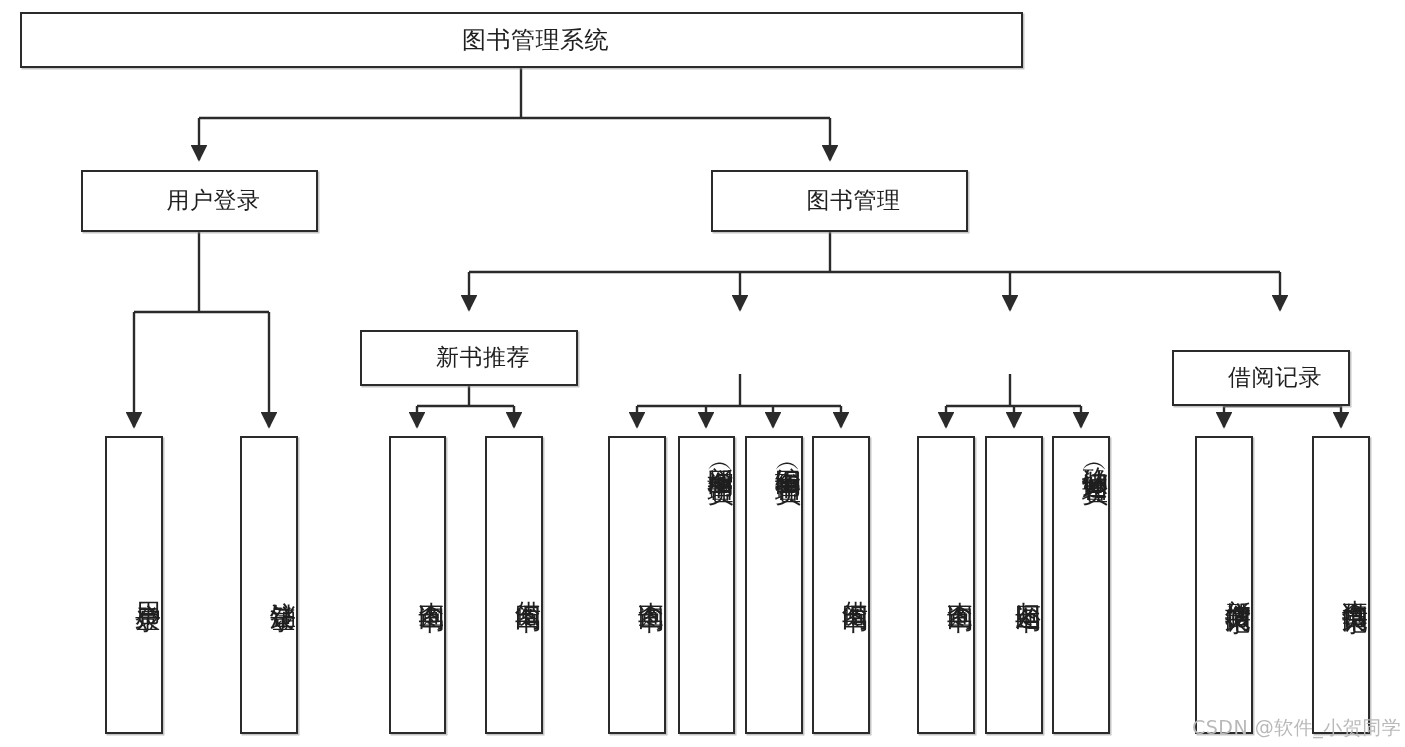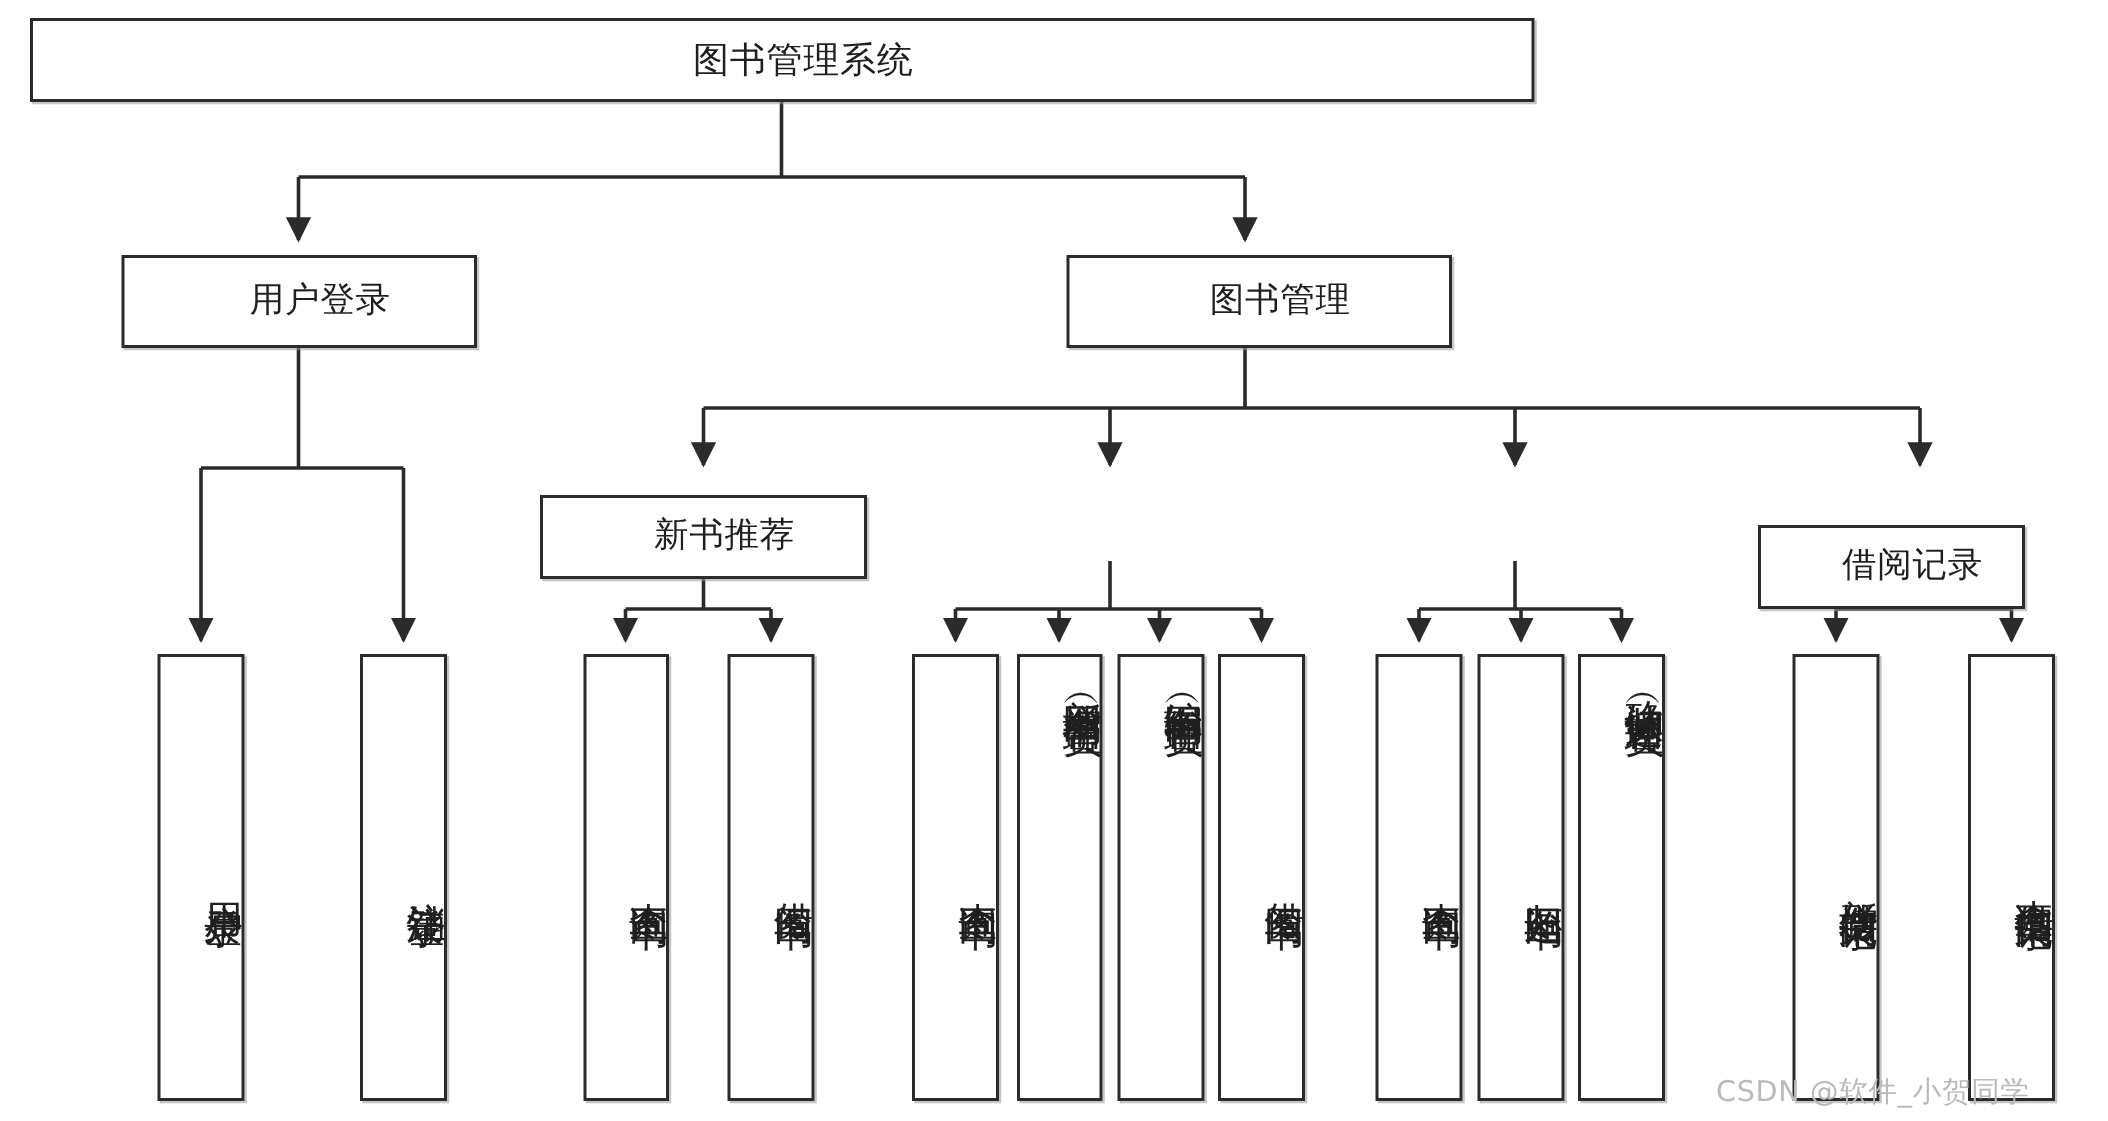--- a/index.html
+++ b/index.html
@@ -199,15 +199,15 @@
     <span class="label">确认归还（管理员）</span>
   </div>
 
   <div class="node vert mid" style="left:1195px; top:436px; width:58px; height:298px;">
     <span class="label">新增借阅记录</span>
   </div>
   <div class="node vert mid" style="left:1312px; top:436px; width:58px; height:298px;">
     <span class="label">查询借阅记录</span>
   </div>
 
-  <div class="watermark" style="left:1144px; top:715px;">CSDN @软件_小贺同学</div>
+  <div class="watermark" style="left:1192px; top:715px;">CSDN @软件_小贺同学</div>
 
 </div>
 
 </body></html>

